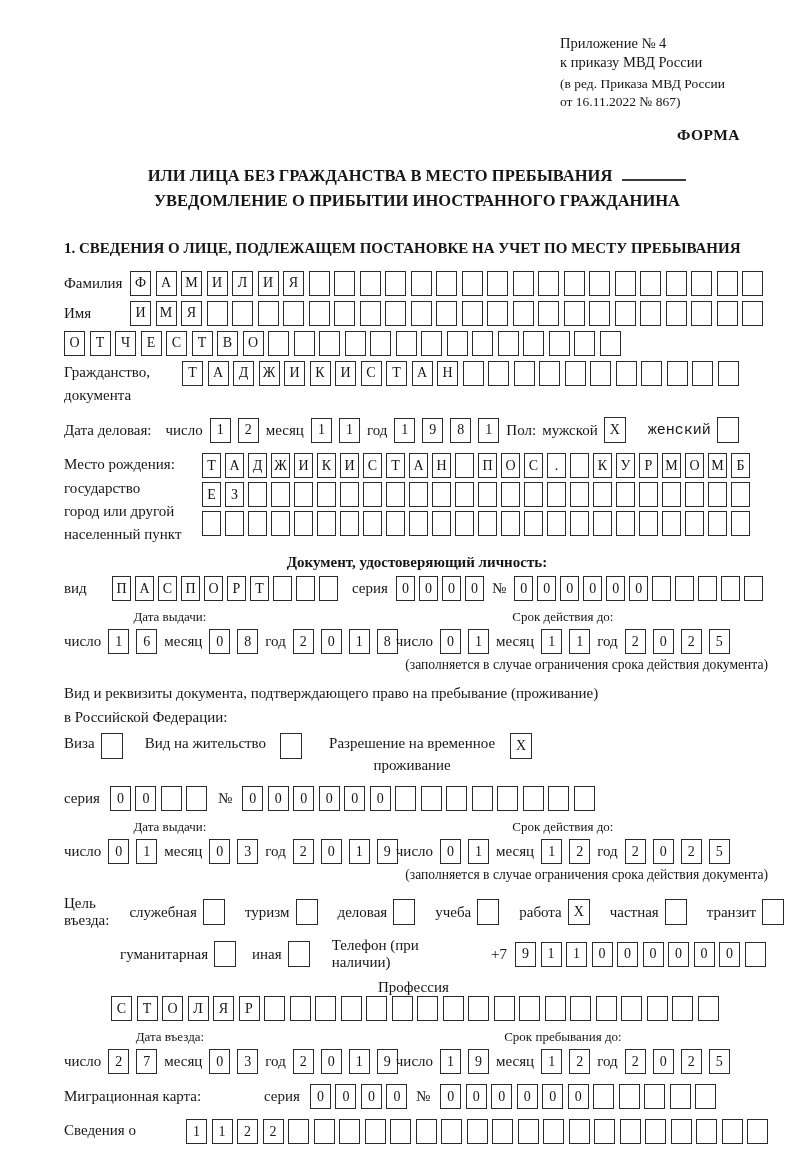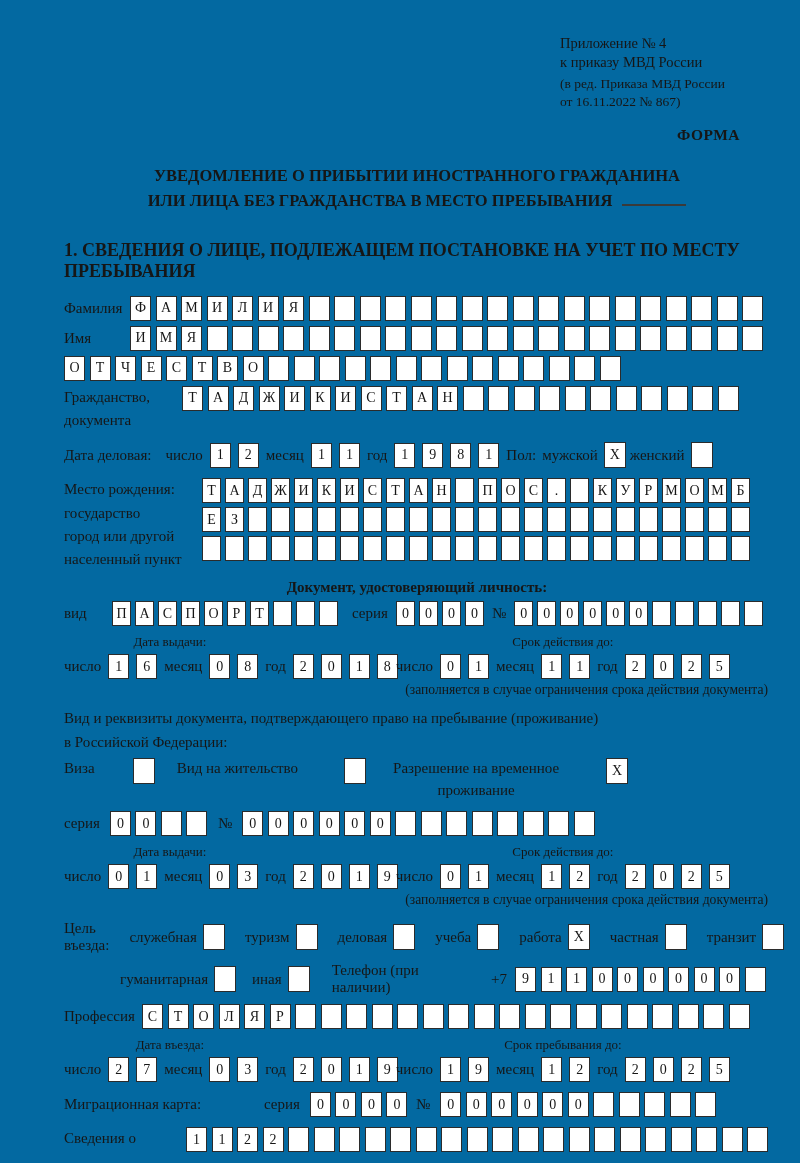--- a/index.html
+++ b/index.html
@@ -1,33 +1,33 @@
 <!DOCTYPE html>
 <html><head>
 <meta charset="utf-8">
 <style>
   html,body{margin:0;padding:0;background:#888;}
   .page{
     position:relative;
     width:800px;height:1163px;
     margin:0 auto;
-    background:#0369a1;
+    background:#ffffff;
     color:#161616;
     font-family:"Liberation Serif","DejaVu Serif",serif;
     font-size:15px;
     box-sizing:border-box;
     padding:34px 30px 10px 64px;
     overflow:hidden;
   }
   .appendix{margin-left:auto;width:210px;line-height:1.32;font-size:14.5px;}
   .appendix .ed{font-size:13.5px;margin-top:3px;line-height:1.3;}
   .forma{font-weight:bold;text-align:right;padding-right:30px;margin-top:16px;font-size:15.5px;letter-spacing:.5px;}
   .title{font-weight:bold;text-align:center;margin-top:20px;font-size:16.5px;line-height:1.5;}
   .uline{display:inline-block;width:64px;border-bottom:2px solid #3a3a3a;margin-left:10px;vertical-align:baseline;}
-  .sec-h{font-weight:bold;margin-top:26px;font-size:18px;}
+  .sec-h{font-weight:bold;margin-top:26px;font-size:15px;}
   .row{display:flex;align-items:center;margin-top:5px;}
   .row.top{align-items:flex-start;}
   .flabel{flex:none;}
   .w66{width:66px;}
   .lblk{flex:none;line-height:1.55;}
   .cells{display:inline-flex;flex:none;}
   .box{
     box-sizing:border-box;flex:none;
     display:inline-flex;align-items:center;justify-content:center;
     width:21px;height:25px;border:1.6px solid #2b2b2b;margin-right:4.5px;
@@ -43,21 +43,21 @@
   .dates{display:flex;margin-top:8px;}
   .dcol-l{width:47%;}
   .dcol-r{width:53%;}
   .dhead{text-align:center;font-size:13px;}
   .dhead.l{padding-right:120px;}
   .dhead.r{padding-right:40px;}
   .drow{margin-top:4px;display:flex;}
   .note{font-size:13.6px;text-align:right;margin-top:3px;padding-right:2px;}
   .plain{margin-top:9px;line-height:1.55;}
   .opts{display:flex;align-items:flex-start;margin-top:4px;}
-  .opt{display:flex;align-items:flex-start;gap:32px;}
+  .opt{display:flex;align-items:flex-start;}
   .opt .ol{line-height:1.45;}
   .opt .ctr{text-align:center;}
   .opt3 .ol{width:172px;}
   .opt4 .ol{width:182px;}
   .mt10{margin-top:10px;}
   .mt14{margin-top:14px;}
   .purp{display:flex;align-items:center;margin-top:12px;flex-wrap:nowrap;}
   .purp .pl{margin-left:20px;}
   .purp .pl:first-child{margin-left:0;}
   .indent{margin-left:56px;}
@@ -76,24 +76,24 @@
     <div>к приказу МВД России</div>
     <div class="ed">
       <div>(в ред. Приказа МВД России</div>
       <div>от 16.11.2022 № 867)</div>
     </div>
   </div>
 
   <div class="forma">ФОРМА</div>
 
   <div class="title">
-    <div>УВЕДОМЛЕНИЕ О ПРИБЫТИИ ИНОСТРАННОГО ГРАЖДАНИНА</div>
     <div>
       <span>ИЛИ ЛИЦА БЕЗ ГРАЖДАНСТВА В МЕСТО ПРЕБЫВАНИЯ</span><span class="uline"></span>
     </div>
+    <div>УВЕДОМЛЕНИЕ О ПРИБЫТИИ ИНОСТРАННОГО ГРАЖДАНИНА</div>
   </div>
 
   <div class="sec-h">1. СВЕДЕНИЯ О ЛИЦЕ, ПОДЛЕЖАЩЕМ ПОСТАНОВКЕ НА УЧЕТ ПО МЕСТУ ПРЕБЫВАНИЯ</div>
 
   <div class="row mt14">
     <span class="flabel w66">Фамилия</span>
     <span class="cells">
         <span class="box">Ф</span>
         <span class="box">А</span>
         <span class="box">М</span>
@@ -228,21 +228,21 @@
       <span class="cells dcells">
           <span class="box">1</span>
           <span class="box">9</span>
           <span class="box">8</span>
           <span class="box">1</span>
         </span>
     </span>
     <span>Пол:</span>
     <span style="margin-left:6px;">мужской</span>
     <span class="box chk">X</span>
-    <span style="margin-left:4px;">женский</span>
+    <span style="margin-left:22px;font-family:Liberation Mono, monospace;">женский</span>
     <span class="box chk"></span>
   </div>
 
   <div class="row top mt10">
     <span class="lblk" style="width:138px;">
       <div>Место рождения:</div>
       <div>государство</div>
       <div>город или другой</div>
       <div>населенный пункт</div>
     </span>
@@ -542,21 +542,21 @@
         <span class="box">0</span>
         <span class="box">0</span>
         <span class="box">0</span>
         <span class="box">0</span>
         <span class="box">0</span>
         <span class="box">0</span>
         <span class="box"></span>
       </span>
   </div>
 
-  <div class="row" style="margin-top:8px;">
+  <div class="row" style="margin-top:8px;flex-direction:column;">
     <span class="flabel" style="width:78px;">Профессия</span>
     <span class="cells">
         <span class="box">С</span>
         <span class="box">Т</span>
         <span class="box">О</span>
         <span class="box">Л</span>
         <span class="box">Я</span>
         <span class="box">Р</span>
         <span class="box"></span>
         <span class="box"></span>

